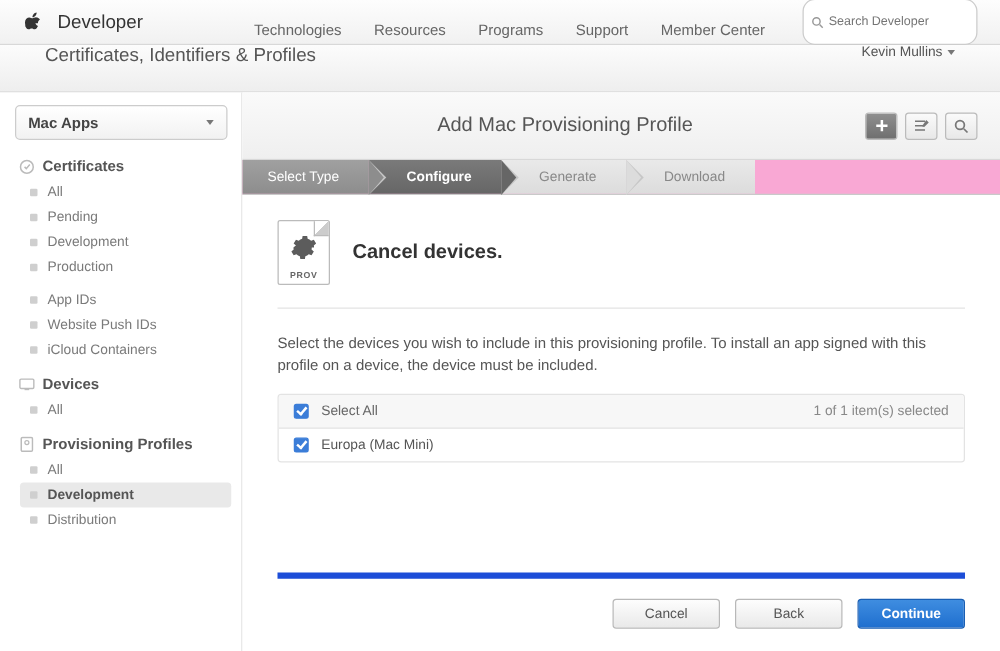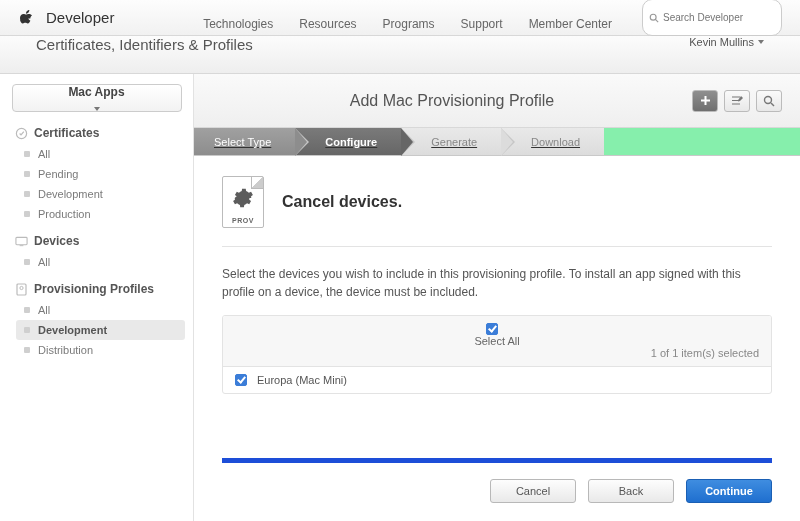--- a/index.html
+++ b/index.html
@@ -66,21 +66,20 @@
     background:#fff;
   }
   .platform-select {
     width: 170px; height:28px;
     margin: 0 auto 10px;
     border:1px solid #ccc; border-radius:4px;
     background: linear-gradient(#fff,#f2f2f2);
     display:flex; align-items:center; justify-content:space-between;
     padding:0 10px; font-size:12px; font-weight:bold; color:#444;
     cursor:pointer;
-    flex-direction:column;
   }
   .side-group { margin-top:6px; }
   .side-head {
     display:flex; align-items:center; gap:6px;
     font-size:12px; font-weight:bold; color:#555;
     padding:4px 6px;
   }
   .side-head .hicon { width:14px; height:14px; display:flex; align-items:center; justify-content:center; color:#999;}
   .side-list { list-style:none; margin-left: 8px; }
   .side-list li {
@@ -105,21 +104,21 @@
   .hbtn {
     width:26px;height:22px;border:1px solid #bbb;border-radius:3px;
     background:linear-gradient(#8f8f8f,#6f6f6f);
     display:flex;align-items:center;justify-content:center;cursor:pointer;
     color:#fff; font-size:13px; font-weight:bold;
   }
   .hbtn.light { background:linear-gradient(#fafafa,#e8e8e8); color:#666;}
   .hbtn svg { display:block;}
 
   
-  .steps { height:28px; display:flex; background:#86efac; border-bottom:1px solid #c9c9c9;text-decoration:underline;}
+  .steps { height:28px; display:flex; background:#f9a8d4; border-bottom:1px solid #c9c9c9;}
   .step {
     position:relative; height:100%; display:flex; align-items:center;
     padding: 0 24px 0 30px; font-size:11px; color:#888; background:linear-gradient(#e9e9e9,#dcdcdc);
   }
   .step:first-child{padding-left:20px;}
   .step.done { background:linear-gradient(#a0a0a0,#8d8d8d); color:#fff;}
   .step.active { background:linear-gradient(#7a7a7a,#666); color:#fff; font-weight:bold;}
   .step::after{
     content:""; position:absolute; right:-12px; top:0; width:0;height:0;
     border-top:14px solid transparent;border-bottom:14px solid transparent;
@@ -150,22 +149,22 @@
   .prov-icon .lbl{
     position:absolute; bottom:3px; left:0; right:0; text-align:center;
     font-size:7px; letter-spacing:0.5px; color:#666; font-weight:bold;
   }
   .intro h2{ font-size:16px; color:#333; }
 
   .instructions{ font-size:12px; color:#555; line-height:1.5; margin:18px 0 14px;}
 
   .dev-table{ border:1px solid #e3e3e3; border-radius:3px; overflow:hidden;}
   .dev-head{
-    background:#f7f7f7; display:flex; align-items:center;
-    padding:7px 12px; font-size:11px; color:#666; border-bottom:1px solid #e3e3e3;flex-direction:column;
+    background:#f7f7f7; display:flex; 
+    padding:7px 12px; font-size:11px; color:#666; border-bottom:1px solid #e3e3e3;
   }
   .dev-head .cnt{ margin-left:auto; color:#888;}
   .dev-row{
     display:flex; align-items:center; padding:7px 12px; font-size:11px; color:#555;
   }
   .chk{
     width:12px;height:12px;border:1px solid #3b7dd8;border-radius:2px;background:#3b7dd8;
     margin-right:10px; position:relative; flex:none; cursor:pointer;
   }
   .chk::after{
@@ -255,20 +254,34 @@
               <span class="bullet"></span>
               <span>Development</span>
             </li>
             <li>
               <span class="bullet"></span>
               <span>Production</span>
             </li>
           </ul>
         </div>
         <div class="side-group">
+          <ul class="side-list">
+            <li>
+              <span class="bullet"></span>
+              <span>App IDs</span>
+            </li>
+            <li>
+              <span class="bullet"></span>
+              <span>Website Push IDs</span>
+            </li>
+            <li>
+              <span class="bullet"></span>
+              <span>iCloud Containers</span>
+            </li>
+          </ul>
         </div>
         <div class="side-group">
           <div class="side-head">
             <span class="hicon">
               <svg width="13" height="11" viewBox="0 0 14 11">
                 <rect x="1" y="1" width="12" height="8" rx="1" fill="none" stroke="#bbb" stroke-width="1.2"></rect>
                 <rect x="5" y="9.5" width="4" height="1" fill="#bbb"></rect>
               </svg>
             </span>
             <span>Devices</span>

